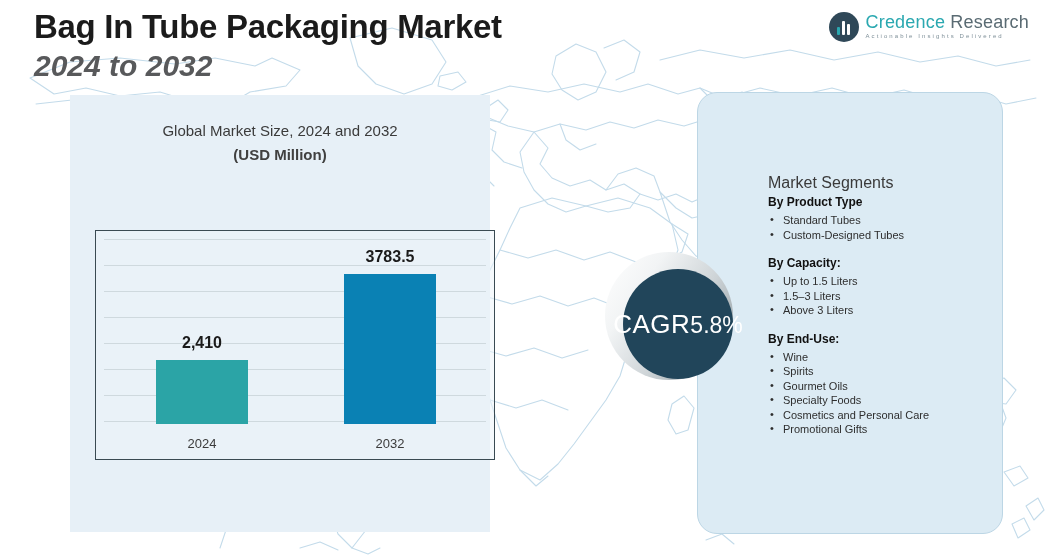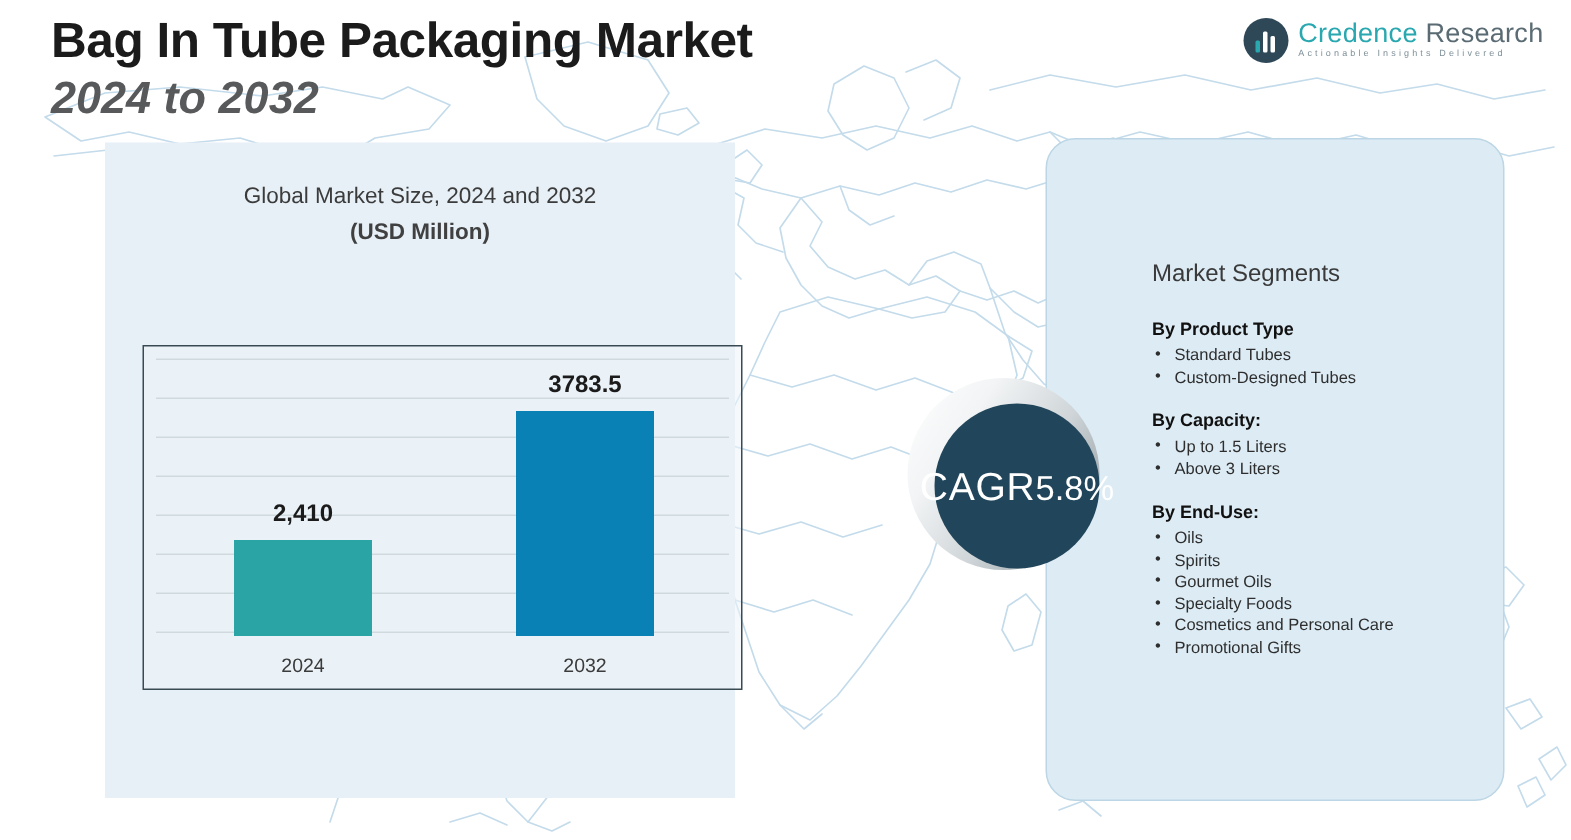--- a/index.html
+++ b/index.html
@@ -82,21 +82,21 @@
   }
   #cagr .disc .t1{font-size:26px;letter-spacing:.5px;line-height:28px;}
   #cagr .disc .t2{font-size:23px;line-height:26px;margin-top:1px;}
 
   
   #right-panel{
     position:absolute;left:697px;top:92px;width:304px;height:440px;
     background:#dcebf4;border:1px solid #bcd6e5;border-radius:20px;z-index:3;
   }
   #segments{position:absolute;left:768px;top:172px;width:230px;z-index:5;}
-  .seg-title{font-size:16px;color:#3a3a3a;line-height:22px;margin-bottom:17px;}
+  .seg-title{font-size:16px;color:#3a3a3a;line-height:22px;margin-bottom:0;}
   .seg-group{margin-bottom:13px;}
   .seg-group:last-child{margin-bottom:0;}
   .seg-head{font-size:12px;font-weight:bold;color:#111;line-height:16px;margin-bottom:3px;}
   .seg-list{list-style:none;margin:0;padding:0;}
   .seg-list li{
     font-size:11px;color:#2e2e2e;line-height:14.5px;
     padding-left:15px;position:relative;
   }
   .seg-list li:before{
     content:"\2022";position:absolute;left:2px;top:-1px;font-size:11px;color:#2e2e2e;
@@ -257,27 +257,28 @@
           <div class="seg-head">By Product Type</div>
           <ul class="seg-list">
             <li>Standard Tubes</li>
             <li>Custom-Designed Tubes</li>
           </ul>
         </div>
         <div class="seg-group">
           <div class="seg-head">By Capacity:</div>
           <ul class="seg-list">
             <li>Up to 1.5 Liters</li>
+            <li>1.5–3 Liters</li>
             <li>Above 3 Liters</li>
           </ul>
         </div>
         <div class="seg-group">
           <div class="seg-head">By End-Use:</div>
           <ul class="seg-list">
-            <li>Oils</li>
+            <li>Wine</li>
             <li>Spirits</li>
             <li>Gourmet Oils</li>
             <li>Specialty Foods</li>
             <li>Cosmetics and Personal Care</li>
             <li>Promotional Gifts</li>
           </ul>
         </div>
       </div>
   </div>
 

